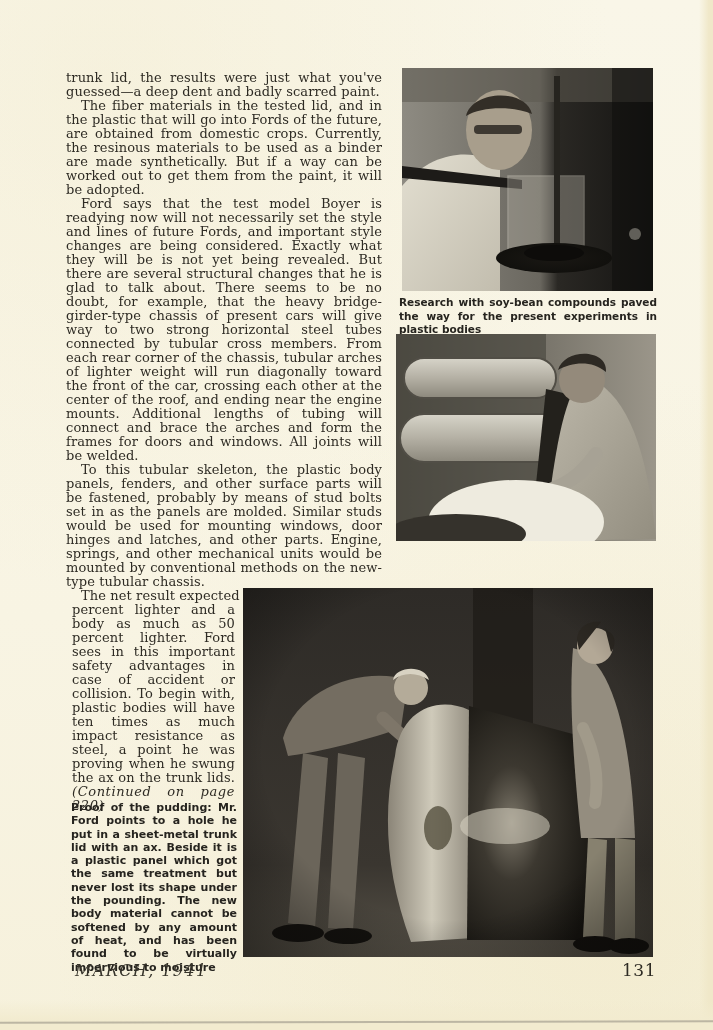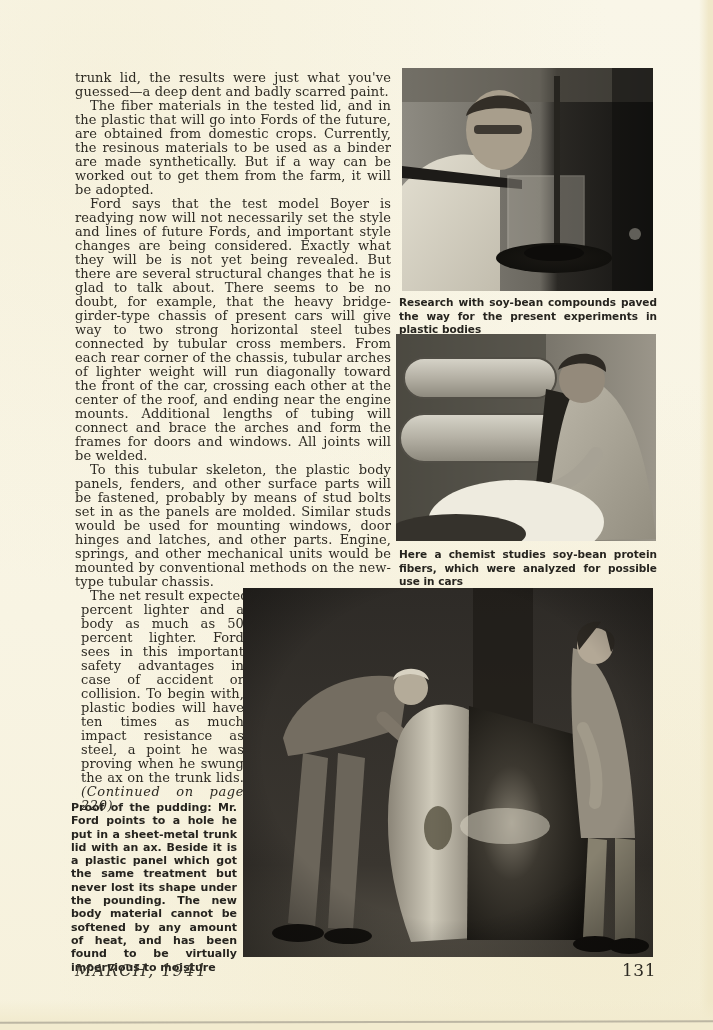--- a/index.html
+++ b/index.html
@@ -18,21 +18,21 @@
   }
   .edge-right{position:absolute;top:0;left:699px;width:14px;height:1030px;
     background:linear-gradient(90deg, rgba(238,228,190,0), #f0e8c9 70%);}
   .edge-bottom{position:absolute;left:0;top:1000px;width:713px;height:30px;
     background:linear-gradient(180deg, rgba(240,232,198,0), #f2ebcf 70%);}
   .bottom-line{position:absolute;left:0;top:1021px;width:713px;height:2px;
     background:#aaa494;transform:rotate(-0.12deg);opacity:.75;}
 
   
   .main-col{
-    position:absolute;left:75px;top:71px;width:316px;
+    position:absolute;left:66px;top:71px;width:316px;
     font-size:13px;line-height:14px;color:#2e2b24;
     text-align:justify;letter-spacing:.1px;
   }
   .main-col p{margin:0;text-indent:15px;}
   .main-col p.first{text-indent:0;}
   .narrow{width:163px;text-align:justify;margin-left:6px;}
   .narrow i{letter-spacing:.6px;}
 
   
   .cap{
@@ -64,21 +64,21 @@
     font-size:17px;color:#2e2b24;letter-spacing:.5px;
   }
 </style>
 </head>
 <body>
 
 <div class="page">
 
   <div class="main-col">
     <p class="first">trunk lid, the results were just what you've guessed—a deep dent and badly scarred paint.</p>
-    <p>The fiber materials in the tested lid, and in the plastic that will go into Fords of the future, are obtained from domestic crops. Currently, the resinous materials to be used as a binder are made synthetically. But if a way can be worked out to get them from the farm, it will be adopted.</p>
+    <p>The fiber materials in the tested lid, and in the plastic that will go into Fords of the future, are obtained from domestic crops. Currently, the resinous materials to be used as a binder are made synthetically. But if a way can be worked out to get them from the paint, it will be adopted.</p>
     <p>Ford says that the test model Boyer is readying now will not necessarily set the style and lines of future Fords, and important style changes are being considered. Exactly what they will be is not yet being revealed. But there are several structural changes that he is glad to talk about. There seems to be no doubt, for example, that the heavy bridge-girder-type chassis of present cars will give way to two strong horizontal steel tubes connected by tubular cross members. From each rear corner of the chassis, tubular arches of lighter weight will run diagonally toward the front of the car, crossing each other at the center of the roof, and ending near the engine mounts. Additional lengths of tubing will connect and brace the arches and form the frames for doors and windows. All joints will be welded.</p>
     <p>To this tubular skeleton, the plastic body panels, fenders, and other surface parts will be fastened, probably by means of stud bolts set in as the panels are molded. Similar studs would be used for mounting windows, door hinges and latches, and other parts. Engine, springs, and other mechanical units would be mounted by conventional methods on the new-type tubular chassis.</p>
     <p>The net result expected is a car frame 15</p>
     <div class="narrow">
       <span>percent lighter and a body as much as 50 percent lighter. Ford sees in this important safety advantages in case of accident or collision. To begin with, plastic bodies will have ten times as much impact resistance as steel, a point he was proving when he swung the ax on the trunk lids.</span>
       <i>(Continued on page 220)</i>
     </div>
   </div>
 
   <div class="photo photo1">
@@ -141,21 +141,20 @@
       <rect x="4" y="80" width="172" height="48" rx="24" fill="url(#g2roll)" stroke="#514e46" stroke-width="2"></rect>
       <path d="M150,55 L215,70 L205,160 L140,150 Z" fill="#23211c"></path>
       <path d="M188,42 C235,58 252,125 260,205 L148,207 C158,125 166,62 188,42 Z" fill="url(#g2suit)"></path>
       <circle cx="186" cy="46" r="23" fill="#948a7b"></circle>
       <path d="M162,36 C168,14 212,14 210,38 C196,26 176,28 162,36 Z" fill="#2d2923"></path>
       <path d="M200,120 C185,142 168,152 148,158" fill="none" stroke="#a7a295" stroke-width="14" stroke-linecap="round"></path>
       <ellipse cx="120" cy="188" rx="88" ry="42" fill="#eeebdf"></ellipse>
       <ellipse cx="60" cy="200" rx="70" ry="20" fill="#35322c"></ellipse>
     </svg>
   </div>
-  <div class="cap photo-cap cap2">Here a chemist studies soy-bean protein fibers, which were analyzed for possible use in cars</div>
 
   <div class="photo photo3">
     <svg width="410" height="369" viewBox="0 0 410 369" xmlns="http://www.w3.org/2000/svg">
       <defs>
         <linearGradient id="g3bg" x1="0" y1="0" x2="0" y2="1">
           <stop offset="0" stop-color="#2e2b27"></stop>
             <stop offset="0.75" stop-color="#3a3630"></stop>
             <stop offset="1" stop-color="#575248"></stop>
         </linearGradient>
         <linearGradient id="g3metal" x1="0" y1="0" x2="1" y2="0">

